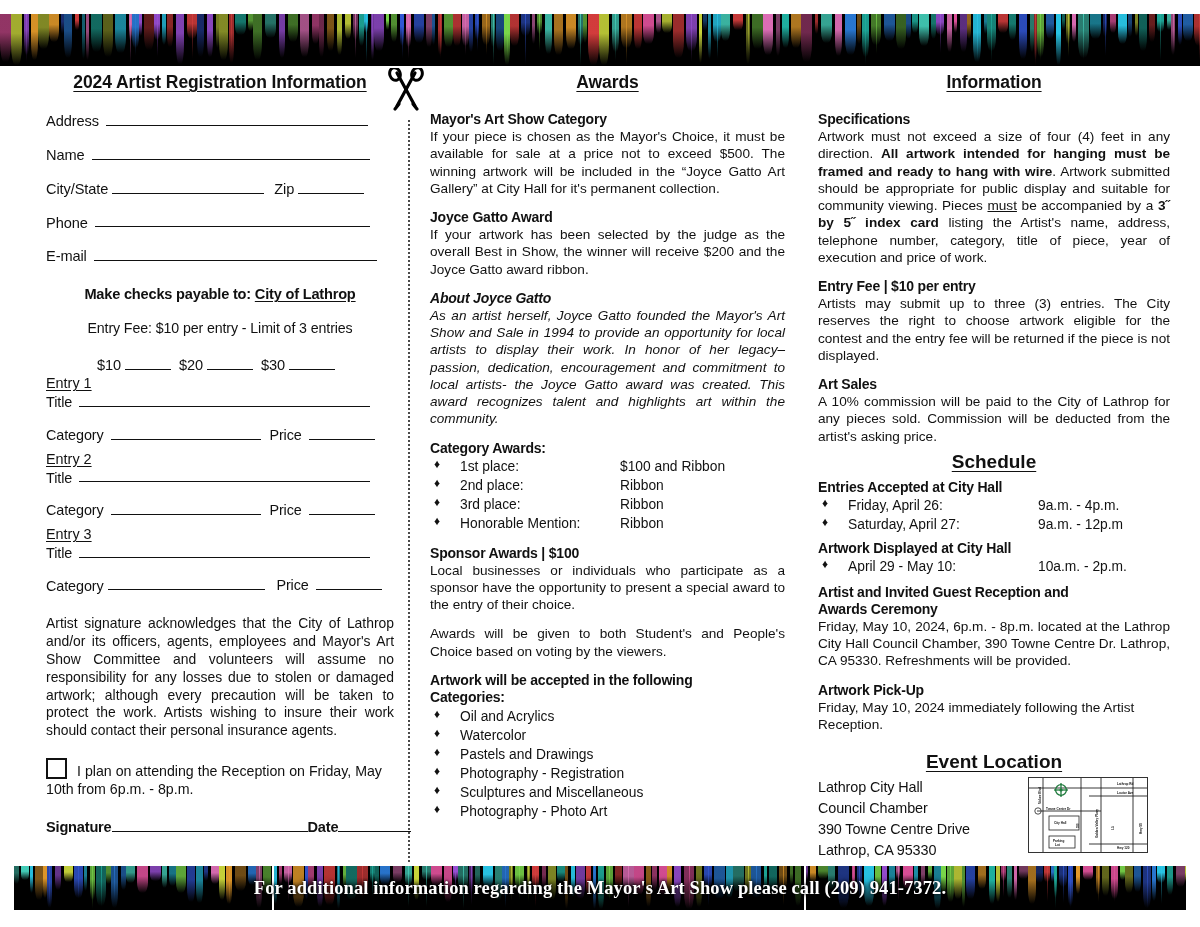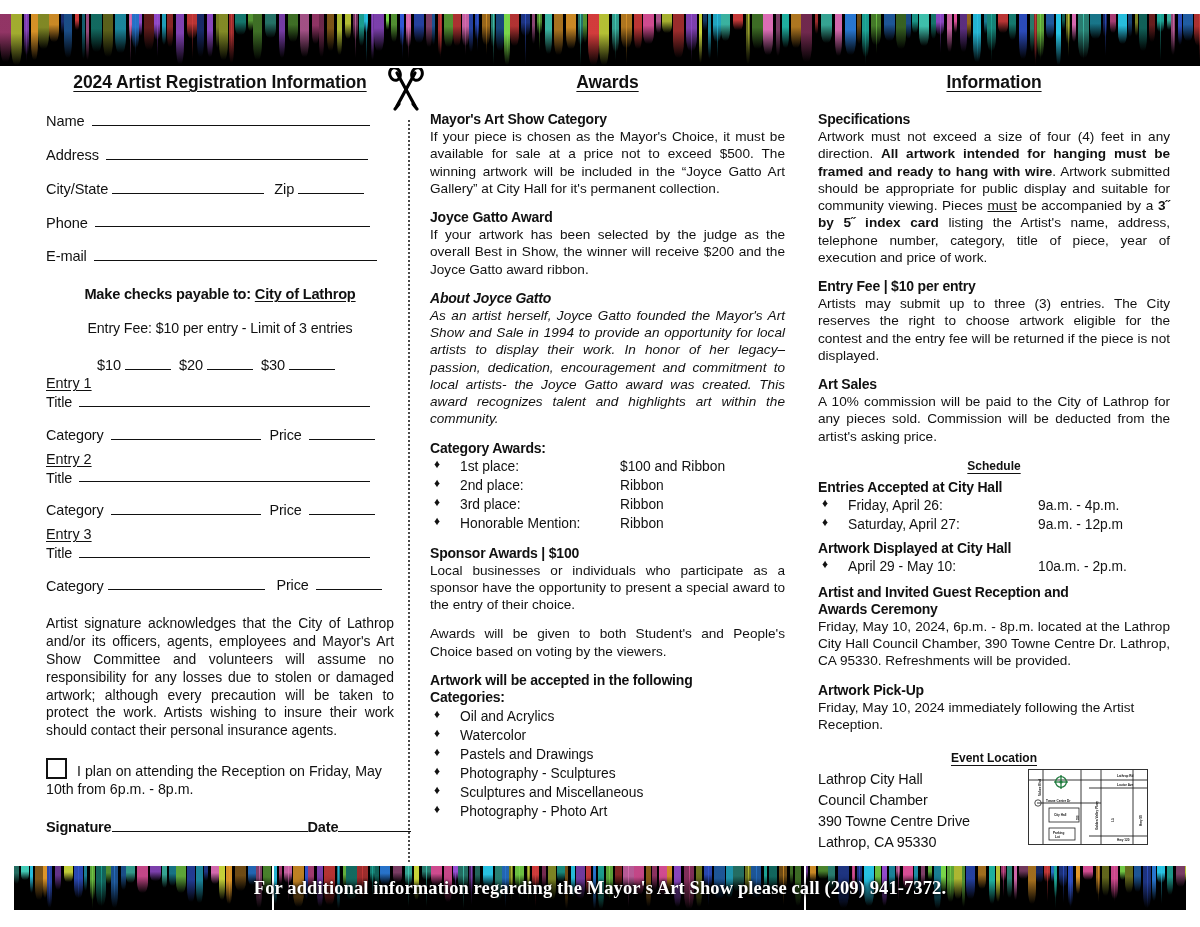--- a/index.html
+++ b/index.html
@@ -106,21 +106,21 @@
     margin: 0 0 12px 0;
     font-size: 13.6px;
     line-height: 1.27;
     text-align: justify;
   }
   p.body.italic { font-style: italic; }
   p.body.noj { text-align: left; }
 
   .center-head {
     margin: 0 0 6px 0;
-    font-size: 12px;
+    font-size: 19px;
     font-weight: bold;
     text-align: center;
     text-decoration: underline;
     text-underline-offset: 3px;
   }
 
   
   .field {
     font-size: 14.6px;
     margin-bottom: 16px;
@@ -449,27 +449,27 @@
 </div>
 <div class="cut-line"></div>
 
 <div class="col col-left">
 
   <h2 class="col-title">2024 Artist Registration Information</h2>
 
   <div style="height:14px"></div>
 
   <div class="field">
+    <span class="lbl">Address</span>
+    <span class="rule" style="width:262px"></span>
+  </div>
+
+  <div class="field">
     <span class="lbl">Name</span>
     <span class="rule" style="width:278px"></span>
-  </div>
-
-  <div class="field">
-    <span class="lbl">Address</span>
-    <span class="rule" style="width:262px"></span>
   </div>
 
   <div class="field">
     <span class="lbl">City/State</span>
     <span class="rule" style="width:152px;margin-left:0"></span>
     <span class="lbl" style="margin-left:6px">Zip</span>
     <span class="rule" style="width:66px;margin-left:0"></span>
   </div>
 
   <div class="field">
@@ -586,39 +586,39 @@
   <p class="body">Local businesses or individuals who participate as a sponsor have the opportunity to present a special award to the entry of their choice.</p>
 
   <p class="body">Awards will be given to both Student's and People's Choice based on voting by the viewers.</p>
 
   <h3 class="sec">Artwork will be accepted in the following</h3>
   <h3 class="sec" style="margin-bottom:2px">Categories:</h3>
   <ul class="dia" style="margin-bottom:0">
     <li>Oil and Acrylics</li>
     <li>Watercolor</li>
     <li>Pastels and Drawings</li>
-    <li>Photography - Sculptures</li>
+    <li>Photography - Registration</li>
     <li>Sculptures and Miscellaneous</li>
     <li>Photography - Photo Art</li>
   </ul>
 </div>
 
 <div class="col col-right">
 
   <h2 class="col-title">Information</h2>
   <div style="height:14px"></div>
 
   <h3 class="sec">Specifications</h3>
   <p class="body"><span>Artwork must not exceed a size of four (4) feet in any direction.  </span><b>All artwork intended for hanging must be framed and ready to hang with wire</b><span>. Artwork submitted should be appropriate for public display and suitable for community viewing. Pieces </span><u>must</u><span> be accompanied by a </span><b>3˝ by 5˝ index card</b><span> listing the Artist's name, address, telephone number, category, title of piece, year of execution and price of work.</span></p>
 
   <h3 class="sec">Entry Fee | $10 per entry</h3>
   <p class="body">Artists may submit up to three (3) entries. The City reserves the right to choose artwork eligible for the contest and the entry fee will be returned if the piece is not displayed.</p>
 
   <h3 class="sec">Art Sales</h3>
-  <p class="body" style="margin-bottom:14px">A 10% commission will be paid to the City of Lathrop for any pieces sold. Commission will be deducted from the  artist's asking price.</p>
+  <p class="body" style="margin-bottom:6px">A 10% commission will be paid to the City of Lathrop for any pieces sold. Commission will be deducted from the  artist's asking price.</p>
 
   <div class="center-head">Schedule</div>
 
   <h3 class="sec">Entries Accepted at City Hall</h3>
   <ul class="dia" style="margin-bottom:6px">
     <li>
       <span class="two-col-row sched-row">
         <span class="k">Friday, April 26:</span>
         <span>9a.m. - 4p.m.</span>
       </span>

